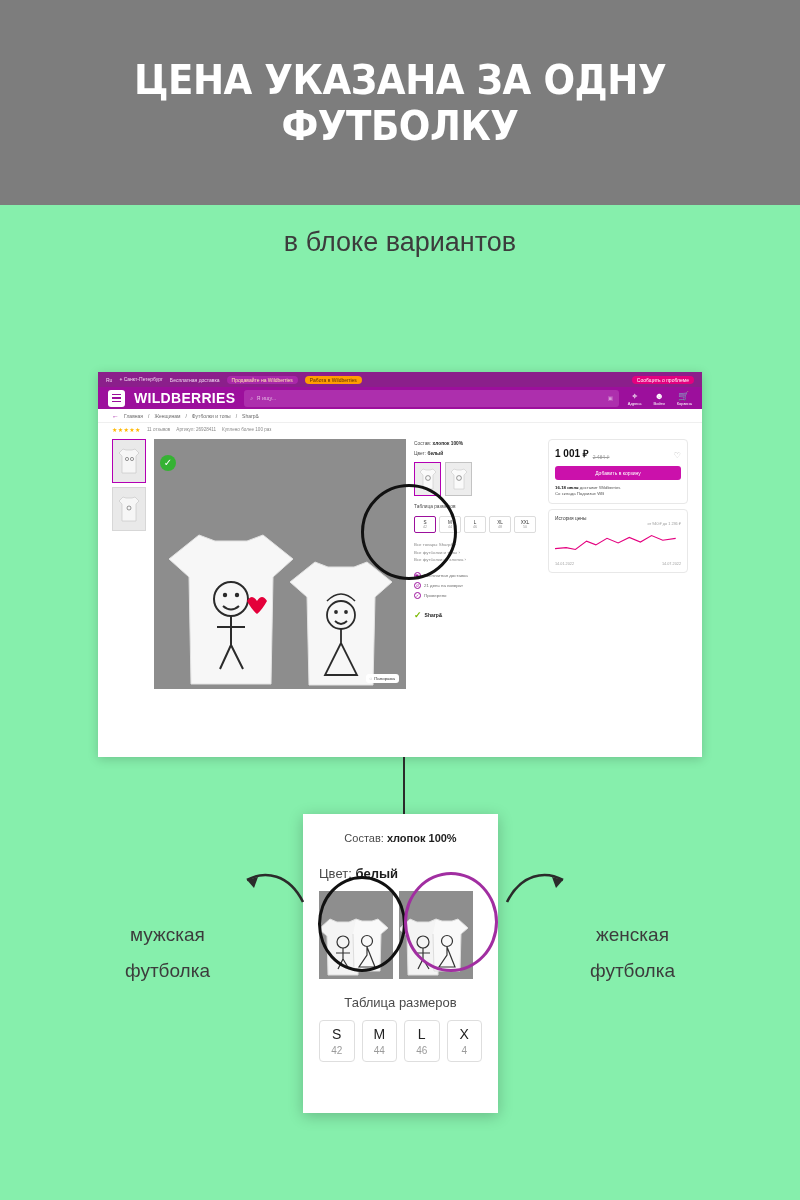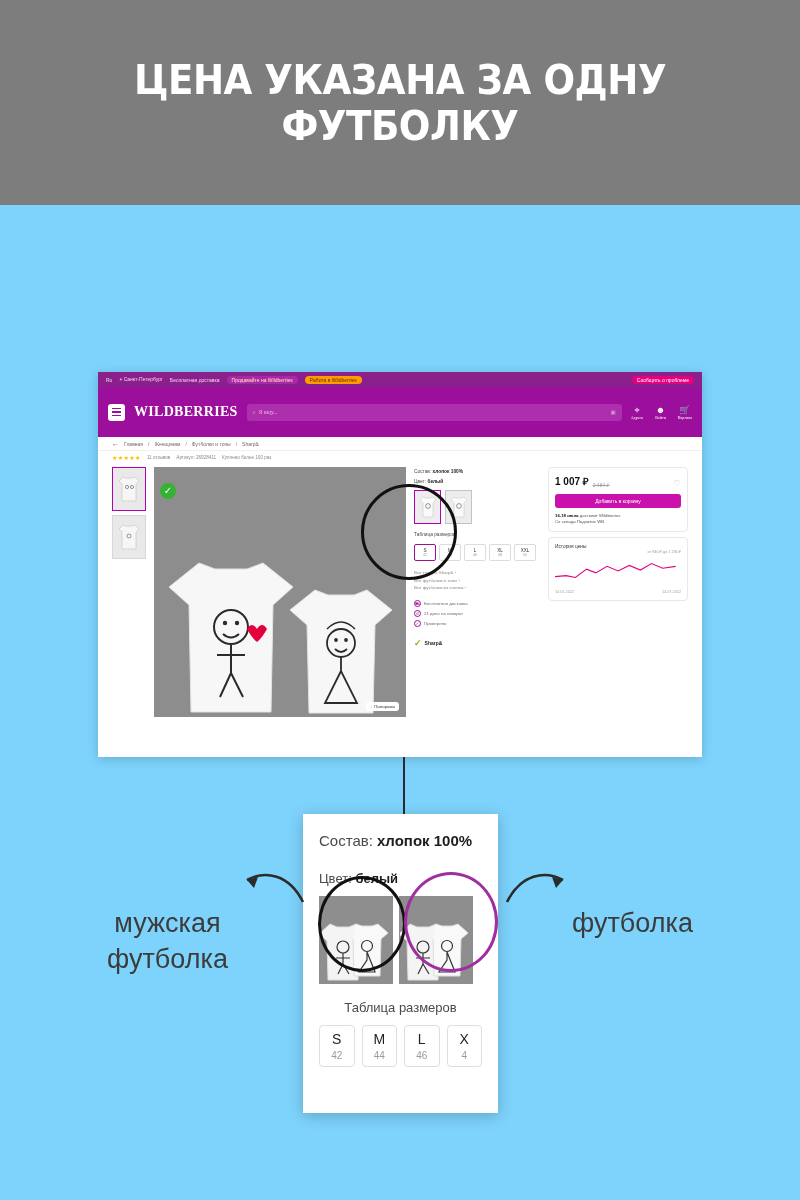--- a/index.html
+++ b/index.html
@@ -2,21 +2,21 @@
 <html lang="ru"><head>
 <meta charset="utf-8">
 <style>
   * { box-sizing: border-box; margin: 0; padding: 0; }
   html, body {
     width: 800px; height: 1200px;
     background: #ffffff;
     font-family: "Liberation Sans", sans-serif;
     overflow: hidden;
   }
-  .page { position: relative; width: 800px; height: 1200px; background: #7dd3fc; }
+  .page { position: relative; width: 800px; height: 1200px; background: #86efac; }
 
   
   .banner {
     position: absolute; left: 0; top: 0; width: 800px; height: 205px;
     background: #7d7d7d;
     display: flex; align-items: center; justify-content: center;
   }
   .banner-text {
     color: #ffffff;
     font-family: "DejaVu Sans", sans-serif;
@@ -50,22 +50,22 @@
     font-size: 5px; color: #f0d6f0;
   }
   .wb-topbar .pill {
     background: #a927a9; color: #ffe9b0; border-radius: 6px; padding: 1px 5px;
   }
   .wb-topbar .pill.orange { background: #ff9d00; color: #5e2b00; }
   .wb-topbar .pill.right { background: #e4007f; color: #fff; }
   .wb-topbar .spacer { flex: 1; }
 
   .wb-header {
-    height: 50px; background: #9c0f9c;
-    display: flex; align-items: center; padding: 0 10px; gap: 9px; font-family: Liberation Serif, serif;
+    height: 22px; background: #9c0f9c;
+    display: flex; align-items: center; padding: 0 10px; gap: 9px;
   }
   .burger {
     width: 17px; height: 17px; background: #fff; border-radius: 3px;
     display: flex; flex-direction: column; justify-content: center; align-items: center; gap: 2px;
   }
   .burger i { display: block; width: 9px; height: 1.4px; background: #9c0f9c; }
   .wb-logo { color: #fff; font-weight: bold; font-size: 14px; letter-spacing: 0.3px; }
   .wb-search {
     flex: 1; height: 17px; background: #ad2fad; border-radius: 3px;
     display: flex; align-items: center; padding: 0 6px;
@@ -173,21 +173,21 @@
   .connector {
     position: absolute; left: 403px; top: 757px; width: 2px; height: 60px; background: #2b2b2b;
   }
 
   
   .zoom-panel {
     position: absolute; left: 303px; top: 814px; width: 195px; height: 299px;
     background: #fff; box-shadow: 0 3px 14px rgba(0,0,0,.22);
     padding: 18px 16px;
   }
-  .z-row { font-size: 15px; color: #4a4a4a; }
+  .z-row { font-size: 11px; color: #4a4a4a; text-align: center; }
   .z-row b { color: #1d1d1d; }
   .z-color { margin-top: 22px; font-size: 13px; color: #4a4a4a; }
   .z-color b { color: #1d1d1d; }
   .z-options { margin-top: 10px; display: flex; gap: 6px; justify-content: flex-start; }
   .z-opt {
     width: 74px; height: 88px; background: #8e8e8e; position: relative;
     display: flex; align-items: flex-end; justify-content: center;
   }
   .z-sizes-title { margin-top: 16px; font-size: 13px; color: #4a4a4a; text-align: center; }
   .z-sizes { margin-top: 10px; display: flex; gap: 7px; }
@@ -198,38 +198,39 @@
   }
   .z-size small { font-size: 10px; color: #9b9b9b; margin-top: 3px; }
   .ellipse {
     position: absolute; border: 3.5px solid #111; border-radius: 50%;
   }
   .ellipse.left { left: 318px; top: 876px; width: 88px; height: 96px; }
   .ellipse.right { left: 404px; top: 872px; width: 94px; height: 100px; border-color: #a12ea1; }
 
   
   .lbl {
-    position: absolute; font-size: 27px; color: #3c3c3c; line-height: 36px; text-align: center;
+    position: absolute; font-size: 19px; color: #3c3c3c; line-height: 36px; text-align: center; margin-top: 12px;
   }
   .lbl-left { left: 60px; top: 905px; width: 215px; }
   .lbl-right { left: 525px; top: 905px; width: 215px; }
   .arrow { position: absolute; }
   .arrow-left { left: 243px; top: 868px; }
   .arrow-right { left: 505px; top: 868px; }
 </style>
 </head>
 <body>
 
 <div class="page">
 
   <div class="banner">
     <div class="banner-text">ЦЕНА УКАЗАНА ЗА ОДНУ ФУТБОЛКУ</div>
   </div>
 
   <div class="subtitle">
+    <div>в блоке вариантов</div>
   </div>
 
   <div class="shot">
 
     <div class="wb-topbar">
       <span>Ru</span>
       <span>⌖ <span>Санкт-Петербург</span></span>
       <span>Бесплатная доставка</span>
       <span class="pill">Продавайте на Wildberries</span>
       <span class="pill orange">Работа в Wildberries</span>
@@ -403,21 +404,21 @@
 
         <div class="brand">
           <span class="logo">✓</span>
           <span>Sharp&amp;</span>
         </div>
       </div>
 
       <div class="buybox">
         <div class="card">
           <div class="price-row">
-            <span class="price">1 007 ₽</span>
+            <span class="price">1 001 ₽</span>
             <span class="price-old">2 484 ₽</span>
             <span class="heart">♡</span>
           </div>
           <div class="cart-btn">Добавить в корзину</div>
           <div class="deliv">
             <b>16-18 июля</b>
             <span>доставит Wildberries</span>
             <div>Со склада Поднизье WB</div>
           </div>
         </div>
@@ -509,16 +510,17 @@
   <svg class="arrow arrow-right" width="62" height="42" viewBox="0 0 62 42">
     <path d="M2 34 C16 6 40 2 58 12" fill="none" stroke="#2b2b2b" stroke-width="2.6"></path>
     <path d="M58 12 L47 9 L51 20 Z" fill="#2b2b2b"></path>
   </svg>
 
   <div class="lbl lbl-left">
     <div>мужская</div>
     <div>футболка</div>
   </div>
   <div class="lbl lbl-right">
+    <div>женская</div>
     <div>футболка</div>
   </div>
 
 </div>
 
 </body></html>

